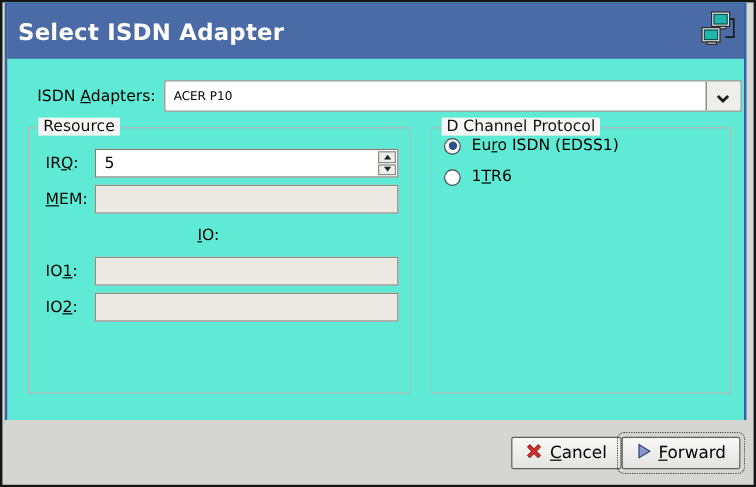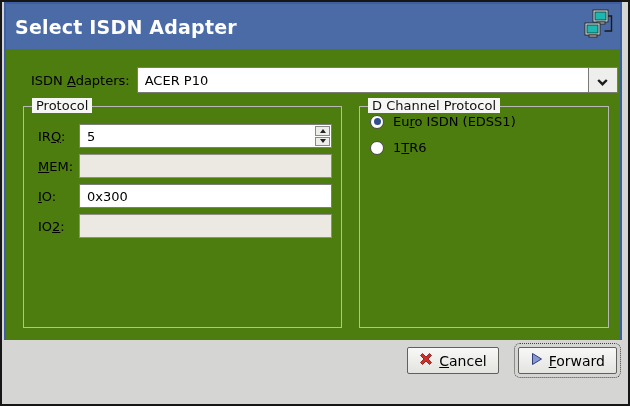--- a/index.html
+++ b/index.html
@@ -8,38 +8,38 @@
     font-family:"DejaVu Sans","Liberation Sans",sans-serif;
     background:#ffffff;
   }
   .window{
     position:relative;width:630px;height:406px;box-sizing:border-box;
     border:2px solid #161616;background:#d5d5d3;
   }
   
   .frame{
     position:absolute;left:2px;top:0;width:618px;height:351px;
-    box-sizing:border-box;border:2px solid #3d5fa2;background:#4d7c0f;
+    box-sizing:border-box;border:2px solid #3d5fa2;background:#5eead4;
   }
   .titlebar{
     height:45px;background:#4a6ba6;
     display:flex;align-items:center;justify-content:space-between;
     padding:0 6px 0 9px;box-sizing:border-box;
   }
   .title{font-size:19px;font-weight:bold;color:#ffffff;letter-spacing:.2px;}
   .content{position:relative;height:302px;}
 
   
   .adapter-row{position:absolute;left:25px;top:18px;display:flex;align-items:center;}
   .lbl{font-size:13px;color:#000;}
   .adapter-row .lbl{margin-right:7px;}
   .combo{display:flex;width:481px;height:26px;box-sizing:border-box;
          border:1px solid #7a7a77;background:#fff;}
   .combo input{flex:1;min-width:0;border:none;outline:none;background:#fff;
-               font-size:13px;padding:0 0 0 7px;font-family:inherit;color:#000;}
+               font-size:10px;padding:0 0 0 7px;font-family:inherit;color:#000;}
   .combo-btn{width:28px;background:#eeeeec;border-left:1px solid #7a7a77;
              display:flex;align-items:center;justify-content:center;cursor:default;}
 
   
   .group{position:absolute;border:1px solid #b9b9b4;box-sizing:border-box;}
   .group-title{position:absolute;top:-9px;left:8px;background:#f6f6f5;
                padding:0 4px;font-size:13px;color:#111;white-space:nowrap;}
   #resource-group{left:17px;top:57px;width:319px;height:222px;}
   #protocol-group{left:353px;top:57px;width:250px;height:222px;}
 
@@ -65,22 +65,22 @@
   
   .radio-row{display:flex;align-items:center;gap:9px;margin:0 0 11px 10px;font-size:13px;cursor:default;}
   .radio-row.first{margin-top:7px;}
   .radio{width:14px;height:14px;border-radius:50%;box-sizing:border-box;flex:none;
          border:1px solid #4a4a48;background:#fff;
          display:flex;align-items:center;justify-content:center;}
   .radio .dot{width:7px;height:7px;border-radius:50%;background:#2f4f8f;}
 
   
   .button-bar{
-    position:absolute;left:2px;bottom:14px;width:621px;height:50px;background:#d5d5d3;
-    display:flex;align-items:center;justify-content:flex-end;gap:19px;
+    position:absolute;left:2px;bottom:4px;width:621px;height:50px;background:#d5d5d3;
+    display:flex;align-items:flex-end;justify-content:flex-end;
     padding:0 8px 9px 0;box-sizing:border-box;
   }
   .btn{height:27px;display:flex;align-items:center;gap:6px;padding:0 11px;
        background:linear-gradient(#f8f8f6,#e3e3e0);
        border:1px solid #60605d;border-radius:2px;
        font-size:14px;font-family:inherit;color:#000;cursor:default;white-space:nowrap;}
   .btn.focus{outline:1px dotted #444;outline-offset:3px;}
   u{text-decoration:underline;}
 </style>
 </head>
@@ -114,21 +114,21 @@
             <span>
               <svg width="11" height="7" viewBox="0 0 11 7">
                   <path d="M1.2 1 L5.5 5.2 L9.8 1" fill="none" stroke="#1c1c1c" stroke-width="2.4"></path>
                 </svg>
             </span>
           </div>
         </div>
       </div>
 
       <div class="group" id="resource-group">
-        <span class="group-title">Protocol</span>
+        <span class="group-title">Resource</span>
 
         <div class="field-row first">
           <span class="field-label"><span>IR</span><u>Q</u><span>:</span></span>
           <div class="spinfield">
             <input type="text" value="5" style="">
             <div class="spin-col">
               <div class="spin-btn">
                   <span class="arr-up"></span>
                 </div>
               <div class="spin-btn">
@@ -138,23 +138,26 @@
           </div>
         </div>
 
         <div class="field-row">
           <span class="field-label"><span></span><u>M</u><span>EM:</span></span>
           <input type="text" class="tfield off" disabled="" value="" style="">
         </div>
 
         <div class="field-row">
           <span class="field-label"><span></span><u>I</u><span>O:</span></span>
-          <input type="text" class="tfield" value="0x300" style="">
-        </div>
-
+        </div>
+
+        <div class="field-row">
+          <span class="field-label"><span>IO</span><u>1</u><span>:</span></span>
+          <input type="text" class="tfield off" disabled="" value="" style="">
+        </div>
 
         <div class="field-row">
           <span class="field-label"><span>IO</span><u>2</u><span>:</span></span>
           <input type="text" class="tfield off" disabled="" value="" style="">
         </div>
       </div>
 
       <div class="group" id="protocol-group">
         <span class="group-title">D Channel Protocol</span>
 

